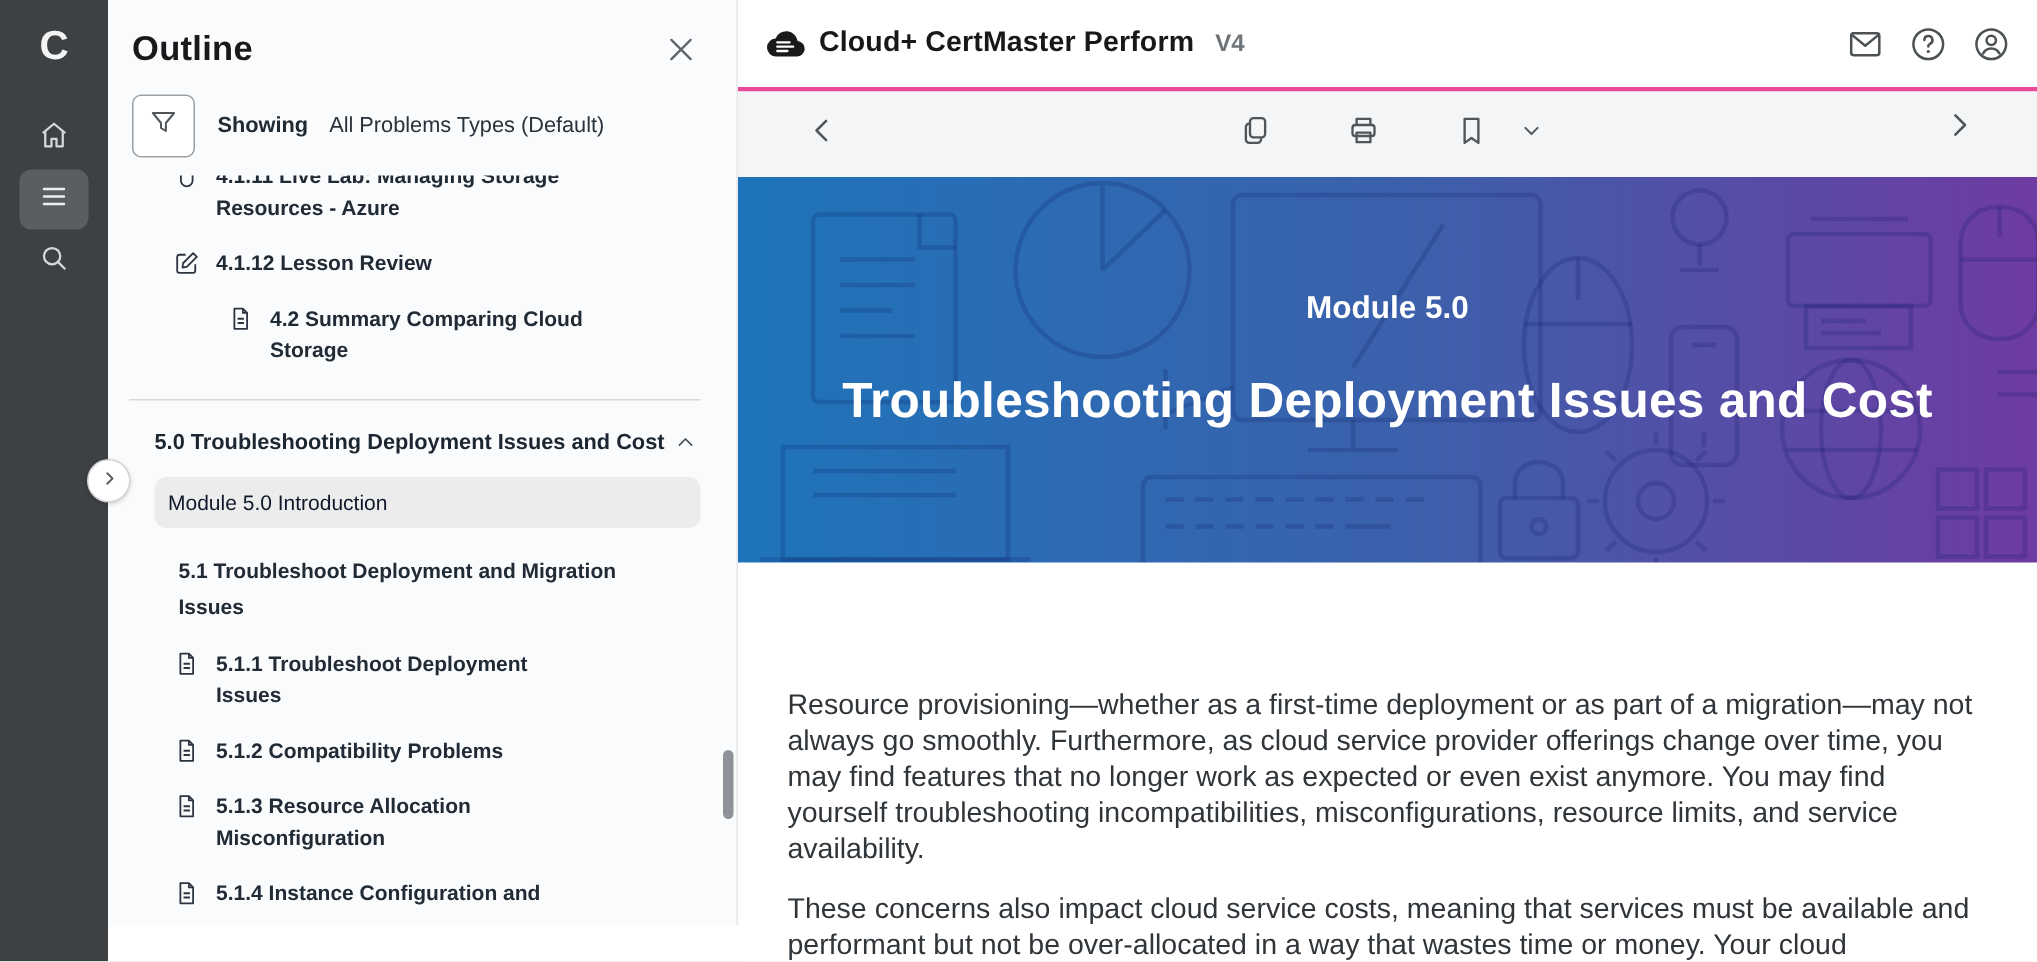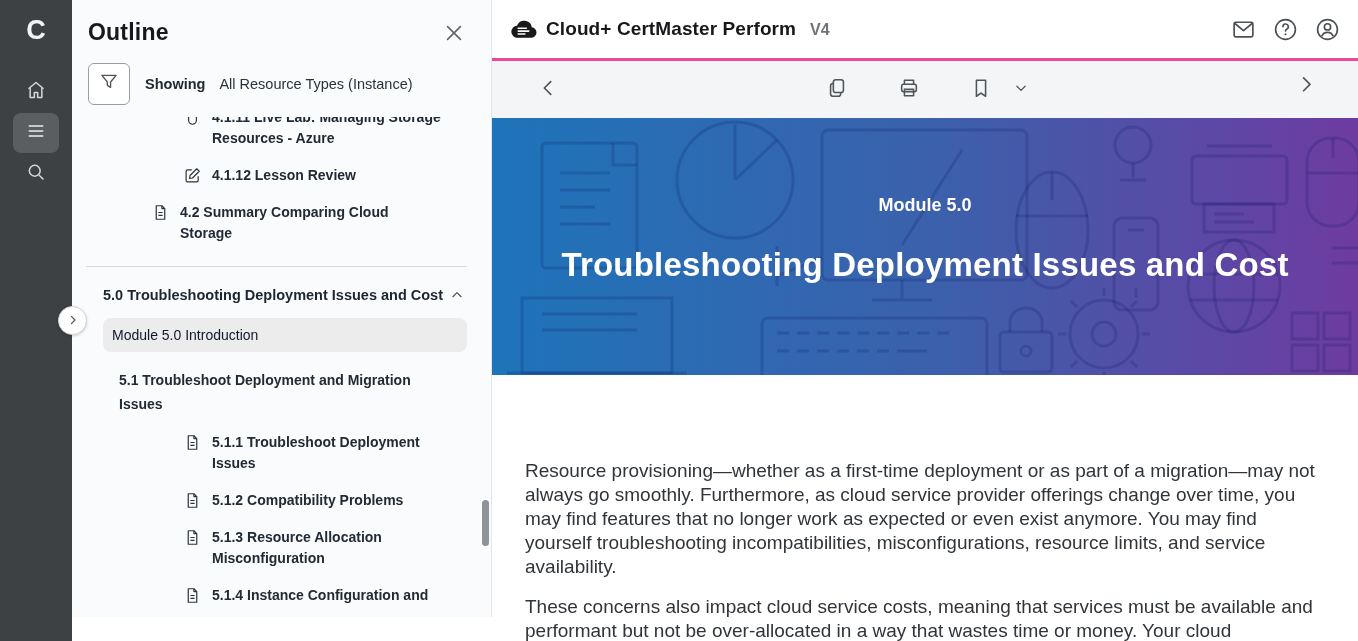--- a/index.html
+++ b/index.html
@@ -48,21 +48,21 @@
   .filter-showing { font-size:14.5px; font-weight:700; color:#202a33; margin-left:15px; }
   .filter-value { font-size:14.5px; font-weight:400; color:#2a333b; margin-left:14px; }
 
   .outline-list { position:relative; margin-top:12px; height:508px; overflow:hidden; }
   .o-row {
     display:flex; align-items:flex-start; color:#212b35; font-size:14px; font-weight:600;
     line-height:21px; cursor:pointer; margin-bottom:16px;
   }
   .o-row .o-icon { flex:0 0 auto; width:17px; height:17px; margin-right:11px; margin-top:2px; color:#2b3440; }
   .o-row .o-icon svg { width:17px; height:17px; }
-  .d2 { padding-left:112px; } .d2 .o-label { max-width:248px; }
+  .d2 { padding-left:44px; } .d2 .o-label { max-width:248px; }
   .d1 { padding-left:80px; } .d1 .o-label { max-width:218px; }
   .row-4111 { margin-top:-10px; }
   .o-divider-wrap { position:relative; margin:22px 0 20px 0; }
   .o-divider { border:none; border-top:1px solid #d7d9db; margin:0 24px 0 14px; }
   .o-section {
     display:flex; align-items:center; padding:0 16px 0 31px; color:#1c2630;
     font-size:14.5px; font-weight:700; cursor:pointer; margin-bottom:15px;
   }
   .o-section .chev { margin-left:7px; color:#49505a; display:flex; }
   .o-section .chev svg { width:14px; height:14px; }
@@ -111,21 +111,21 @@
 
   .banner {
     height:257px; flex:0 0 257px; position:relative; overflow:hidden;
     background:linear-gradient(90deg,#1e74ba 0%,#3c60ab 52%,#6e3ba1 100%);
   }
   .banner-pattern { position:absolute; inset:0; width:100%; height:100%; }
   .banner-text {
     position:absolute; inset:0; display:flex; flex-direction:column; align-items:center;
     justify-content:center; color:#ffffff; text-align:center;
   }
-  .banner-module { font-size:18px; font-weight:700; margin-top:-14px; }
+  .banner-module { font-size:21px; font-weight:700; margin-top:-14px; }
   .banner-title { font-size:33px; font-weight:700; margin-top:30px; letter-spacing:.2px; }
 
   .content { flex:1 1 auto; background:#fff; padding:84px 40px 0 33px; overflow:hidden; }
   .content p {
     width:792px; font-size:19px; line-height:24px; color:#30353a; margin-bottom:16px;
     font-weight:400;
   }
 </style>
 </head>
 <body>
@@ -173,21 +173,21 @@
 
     <div class="filter-row">
       <div class="filter-btn">
         <span>
           <svg viewBox="0 0 24 24" fill="none" stroke="currentColor" stroke-width="1.6" stroke-linejoin="round">
               <path d="M3.5 4h17l-6.6 8v6.4L10 16v-4z"></path>
             </svg>
         </span>
       </div>
       <span class="filter-showing">Showing</span>
-      <span class="filter-value">All Resource Types (Instance)</span>
+      <span class="filter-value">All Problems Types (Default)</span>
     </div>
 
     <div class="outline-list">
 
       <div class="o-row d2 row-4111">
         <span class="o-icon">
           <svg viewBox="0 0 24 24" fill="none" stroke="currentColor" stroke-width="1.7">
               <rect x="6.5" y="2.5" width="11" height="19" rx="5.5"></rect>
               <path d="M6.5 9.5h11"></path>
               <path d="M12 5v4.5"></path>

